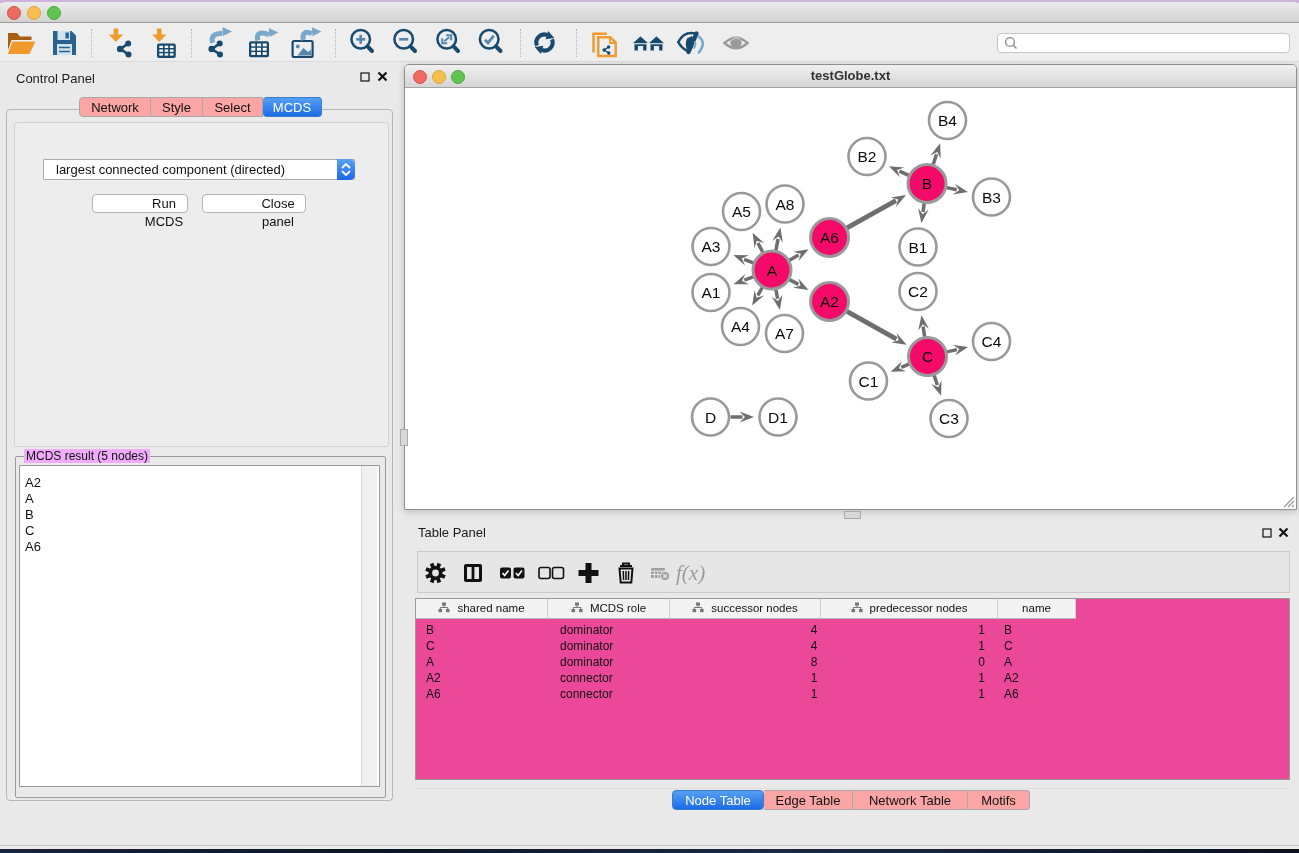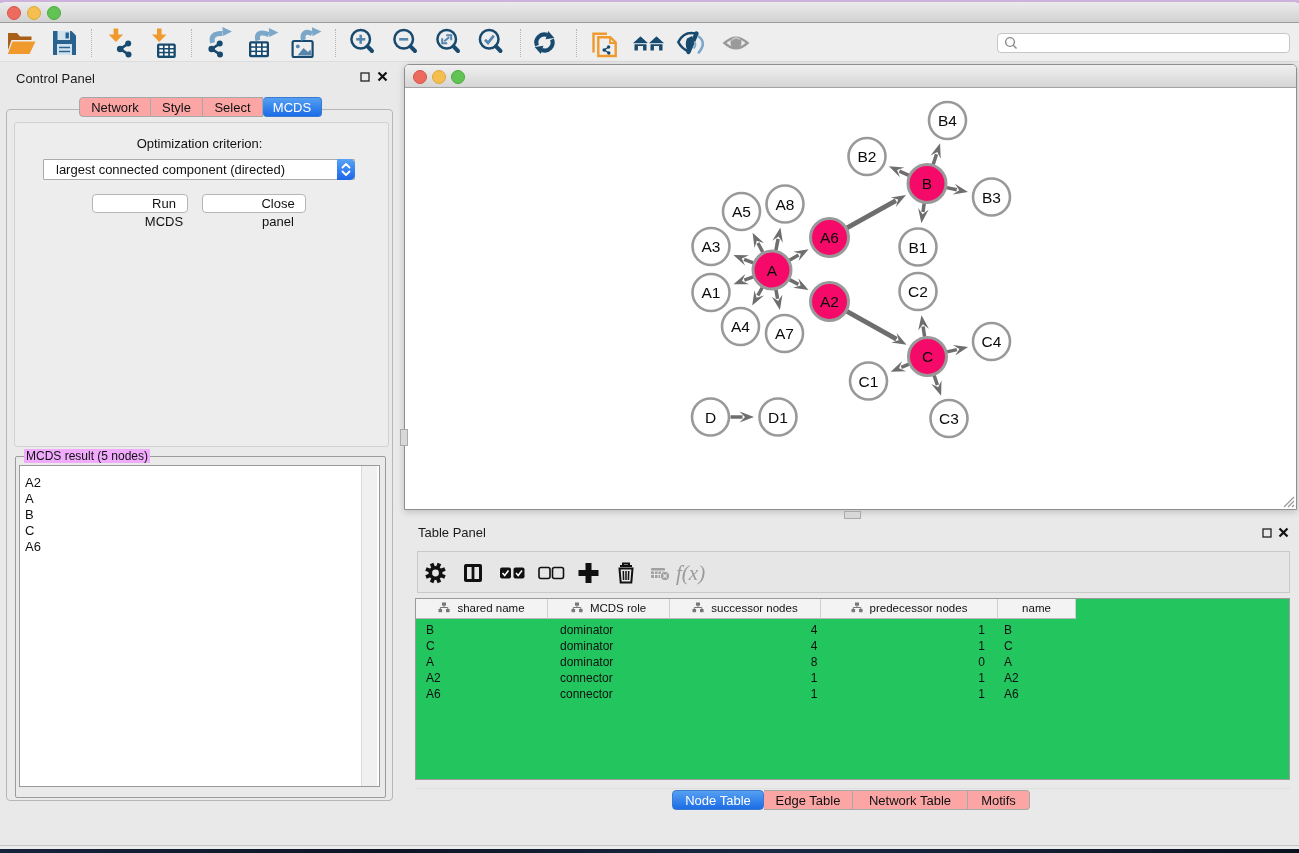--- a/index.html
+++ b/index.html
@@ -33,21 +33,21 @@
   #listbox{position:absolute;left:3px;top:8px;width:361px;height:322px;background:#fff;border:1px solid #999;box-sizing:border-box;}
   #listitems{position:absolute;left:5px;top:9px;font-size:13px;color:#111;line-height:16px;}
   #listsb{position:absolute;right:2px;top:0px;width:15px;height:100%;background:#f0f0f0;border-left:1px solid #dadada;}
   
   #netwin{left:404px;top:64px;width:893px;height:446px;background:#fff;border:1px solid #8e8e8e;box-sizing:border-box;border-radius:5px 5px 0 0;box-shadow:0 2px 7px rgba(0,0,0,0.18);}
   #net-tb{position:absolute;left:0;top:0;width:100%;height:22px;background:linear-gradient(#f0f0f0,#d5d5d5);border-bottom:1px solid #a3a3a3;border-radius:4px 4px 0 0;}
   #net-title{position:absolute;top:3px;left:0;width:100%;text-align:center;font-size:13px;color:#333;font-weight:bold;}
   
   #tp{left:404px;top:520px;width:895px;height:297px;background:#e9e9e9;}
   #tp-toolbar{position:absolute;left:13px;top:31px;width:873px;height:42px;background:#e6e6e6;border:1px solid #c9c9c9;box-sizing:border-box;}
-  #tbl{position:absolute;left:11px;top:78px;width:875px;height:182px;background:#22c55e;border:1px solid #9a9a9a;box-sizing:border-box;}
+  #tbl{position:absolute;left:11px;top:78px;width:875px;height:182px;background:#ec4899;border:1px solid #9a9a9a;box-sizing:border-box;}
   .th{position:absolute;top:0;height:20px;background:#f3f3f3;border-right:1px solid #cfcfcf;border-bottom:1px solid #b8b8b8;box-sizing:border-box;font-size:11.5px;color:#111;text-align:center;line-height:19px;}
   .td{position:absolute;font-size:12px;color:#111;height:16px;line-height:16px;}
   .tdr{text-align:right;}
   .btabs{position:absolute;top:270px;font-size:13px;}
   
   #statusbar{left:0;top:817px;width:1299px;height:32px;background:#ececec;border-top:1px solid #c3c3c3;box-sizing:border-box;margin-top:28px;}
   #bottomdark{left:0;top:849px;width:1299px;height:4px;background:linear-gradient(90deg,#16233c,#0c1524 30%,#1a2a44 60%,#0a111e);}
   #hambtn{position:absolute;left:9px;top:7px;width:28px;height:21px;background:#fdfdfd;border:1px solid #ababab;box-sizing:border-box;}
   #membtn{position:absolute;left:1214px;top:5px;width:75px;height:23px;background:#f4f4f4;border:1px solid #9e9e9e;box-sizing:border-box;font-size:11px;color:#111;}
 </style></head>
@@ -188,21 +188,20 @@
           <path d="M1.5 1.5 L9.5 9.5 M9.5 1.5 L1.5 9.5" stroke="#111" stroke-width="2.2"></path>
         </svg></div>
     <div class="tabs" style="left:79px;top:35px;">
       <div class="tab" style="left:0;width:72px;border-radius:4px 0 0 4px;">Network</div>
       <div class="tab" style="left:72px;width:52px;border-left:none;">Style</div>
       <div class="tab" style="left:124px;width:60px;border-left:none;">Select</div>
       <div class="tab tabsel" style="left:184px;width:59px;border-left:none;border-radius:0 4px 4px 0;">MCDS</div>
     </div>
     <div id="cp-content">
       <div id="mcds-inner"></div>
-      <div id="optlabel" style="left:0;width:385px;">Optimization criterion:</div>
       <div id="combo">
         <div id="combo-text">largest connected component (directed)</div>
         <div id="combo-btn"><svg width="18" height="21" viewBox="0 0 18 21">
           <path d="M5.5 8.5 L9 5 L12.5 8.5" stroke="#fff" stroke-width="1.8" fill="none" stroke-linecap="round" stroke-linejoin="round"></path>
           <path d="M5.5 12.5 L9 16 L12.5 12.5" stroke="#fff" stroke-width="1.8" fill="none" stroke-linecap="round" stroke-linejoin="round"></path>
         </svg></div>
       </div>
       <div class="btn" style="left:85px;top:84px;width:96px;">Run MCDS</div>
       <div class="btn" style="left:195px;top:84px;width:104px;">Close panel</div>
       <div id="groupbox">
@@ -213,20 +212,21 @@
         </div>
       </div>
     </div>
   </div>
 
   <div class="abs" id="netwin">
     <div id="net-tb">
       <div class="tl" style="left:8px;top:5px;background:#ed6a5e;border:1px solid #d5544b;"></div>
       <div class="tl" style="left:27px;top:5px;background:#f5bf4f;border:1px solid #dda73c;"></div>
       <div class="tl" style="left:46px;top:5px;background:#61c354;border:1px solid #4aab3e;"></div>
+      <div id="net-title">testGlobe.txt</div>
     </div>
     <svg class="abs" style="left:0px;top:22px;" width="891" height="422" viewBox="405 87 891 422">
 <line x1="762.8" y1="252.3" x2="757.9" y2="243.0" stroke="#6e6e6e" stroke-width="3.5"></line>
 <polygon points="752.6,232.8 764.1,243.1 756.8,240.8 754.5,248.1" fill="#6e6e6e"></polygon>
 <line x1="775.9" y1="250.4" x2="778.1" y2="238.8" stroke="#6e6e6e" stroke-width="3.5"></line>
 <polygon points="780.4,227.5 782.9,242.8 778.6,236.4 772.3,240.7" fill="#6e6e6e"></polygon>
 <line x1="753.3" y1="262.8" x2="744.1" y2="259.3" stroke="#6e6e6e" stroke-width="3.5"></line>
 <polygon points="733.4,255.1 748.9,255.3 741.8,258.4 745.0,265.4" fill="#6e6e6e"></polygon>
 <line x1="753.2" y1="276.9" x2="744.3" y2="280.2" stroke="#6e6e6e" stroke-width="3.5"></line>
 <polygon points="733.5,284.2 745.3,274.1 742.0,281.1 749.0,284.2" fill="#6e6e6e"></polygon>

